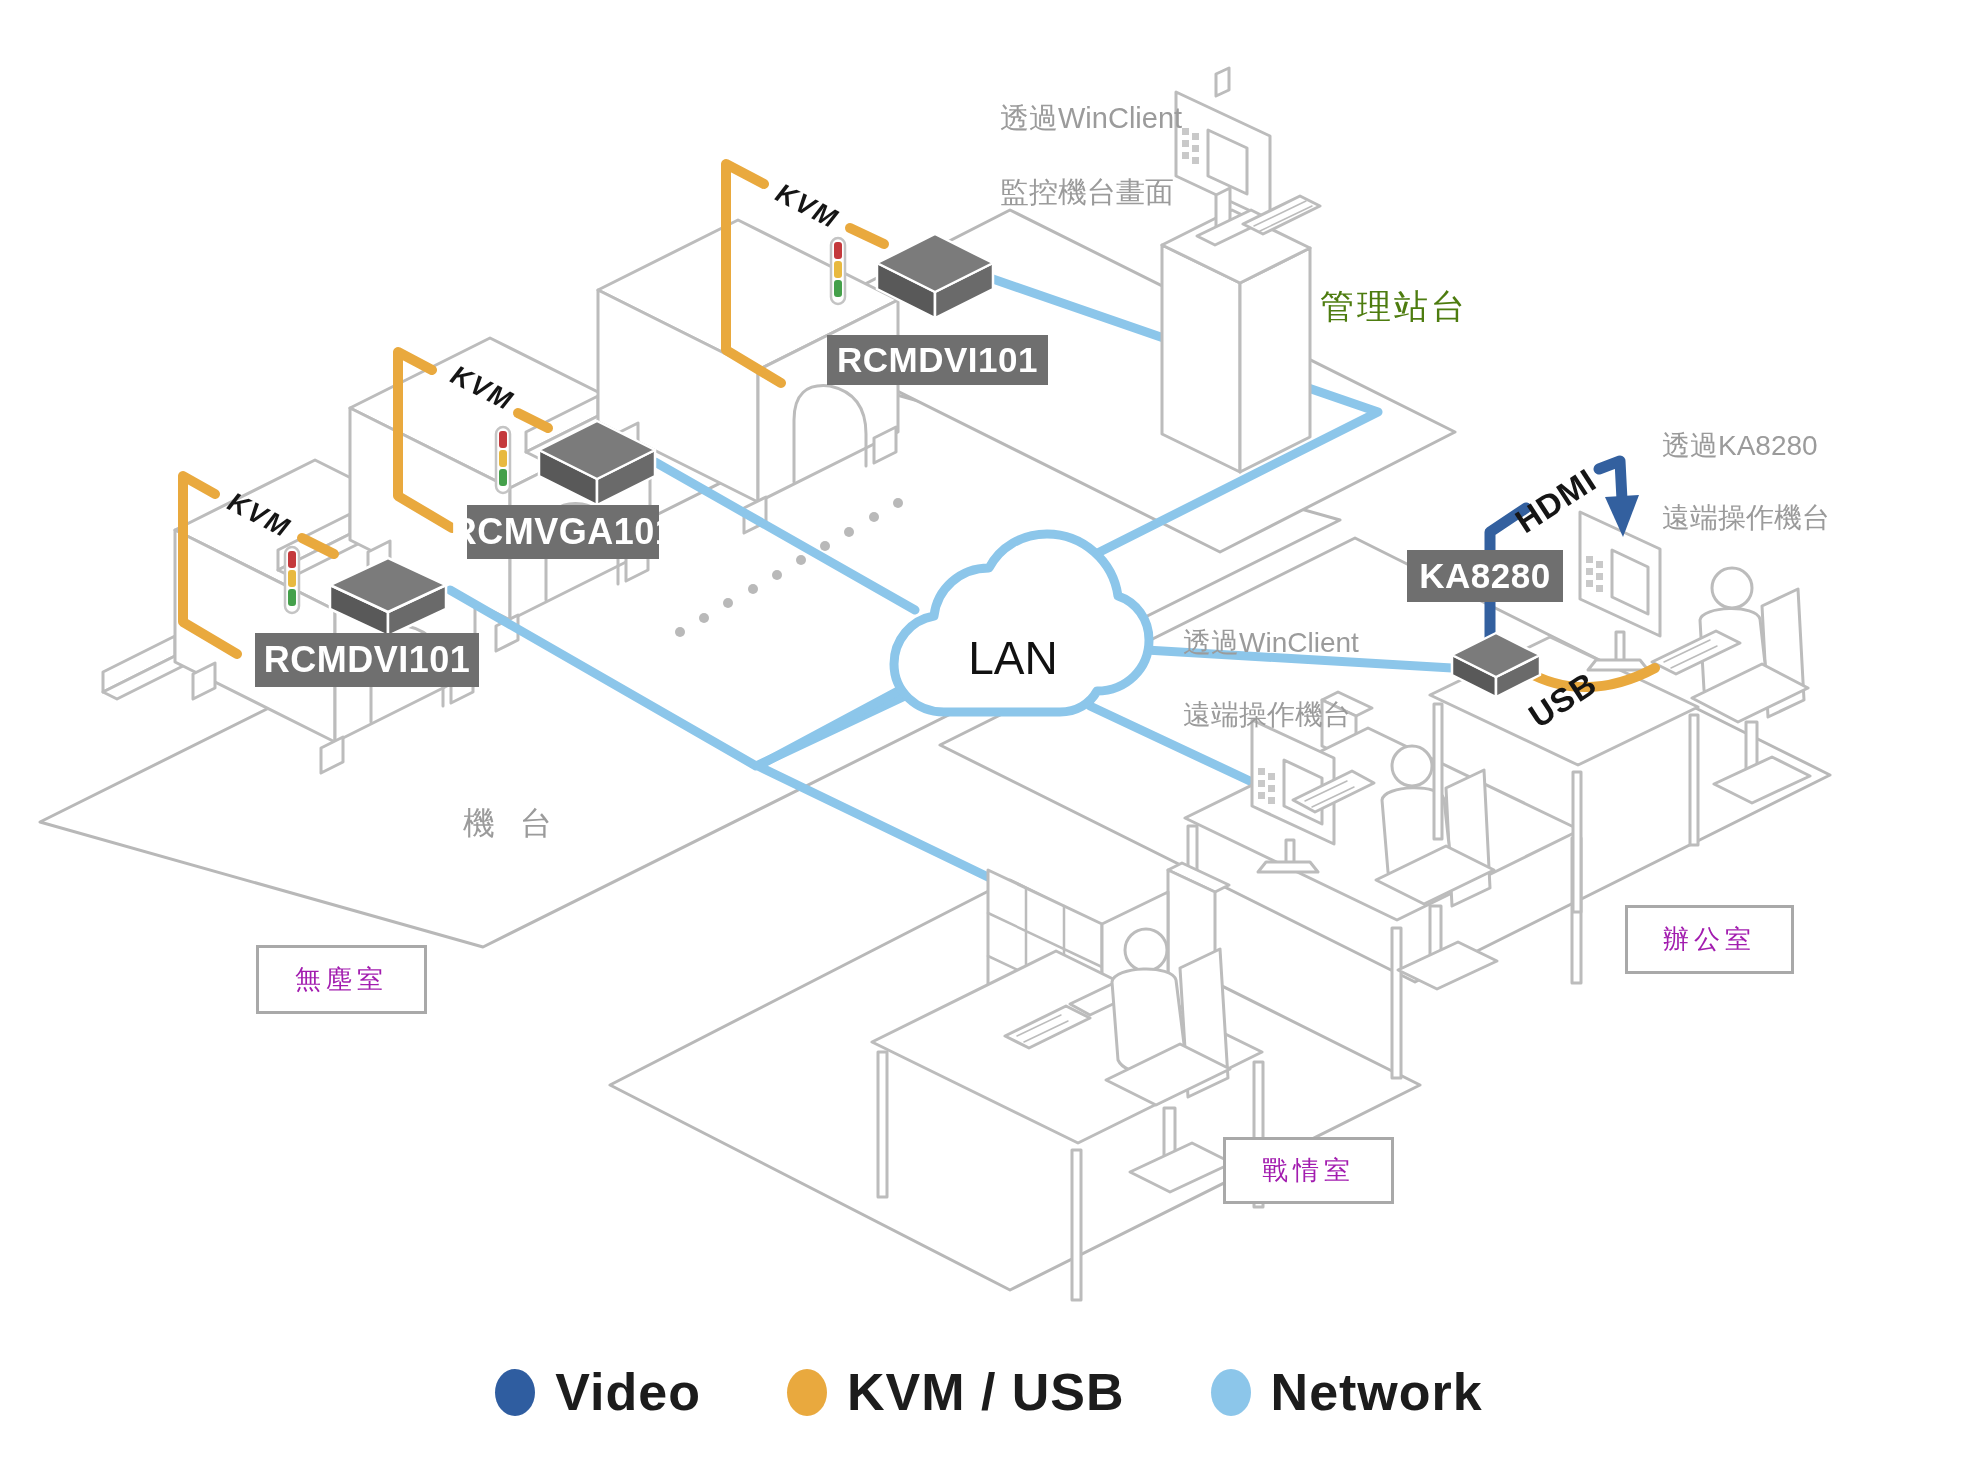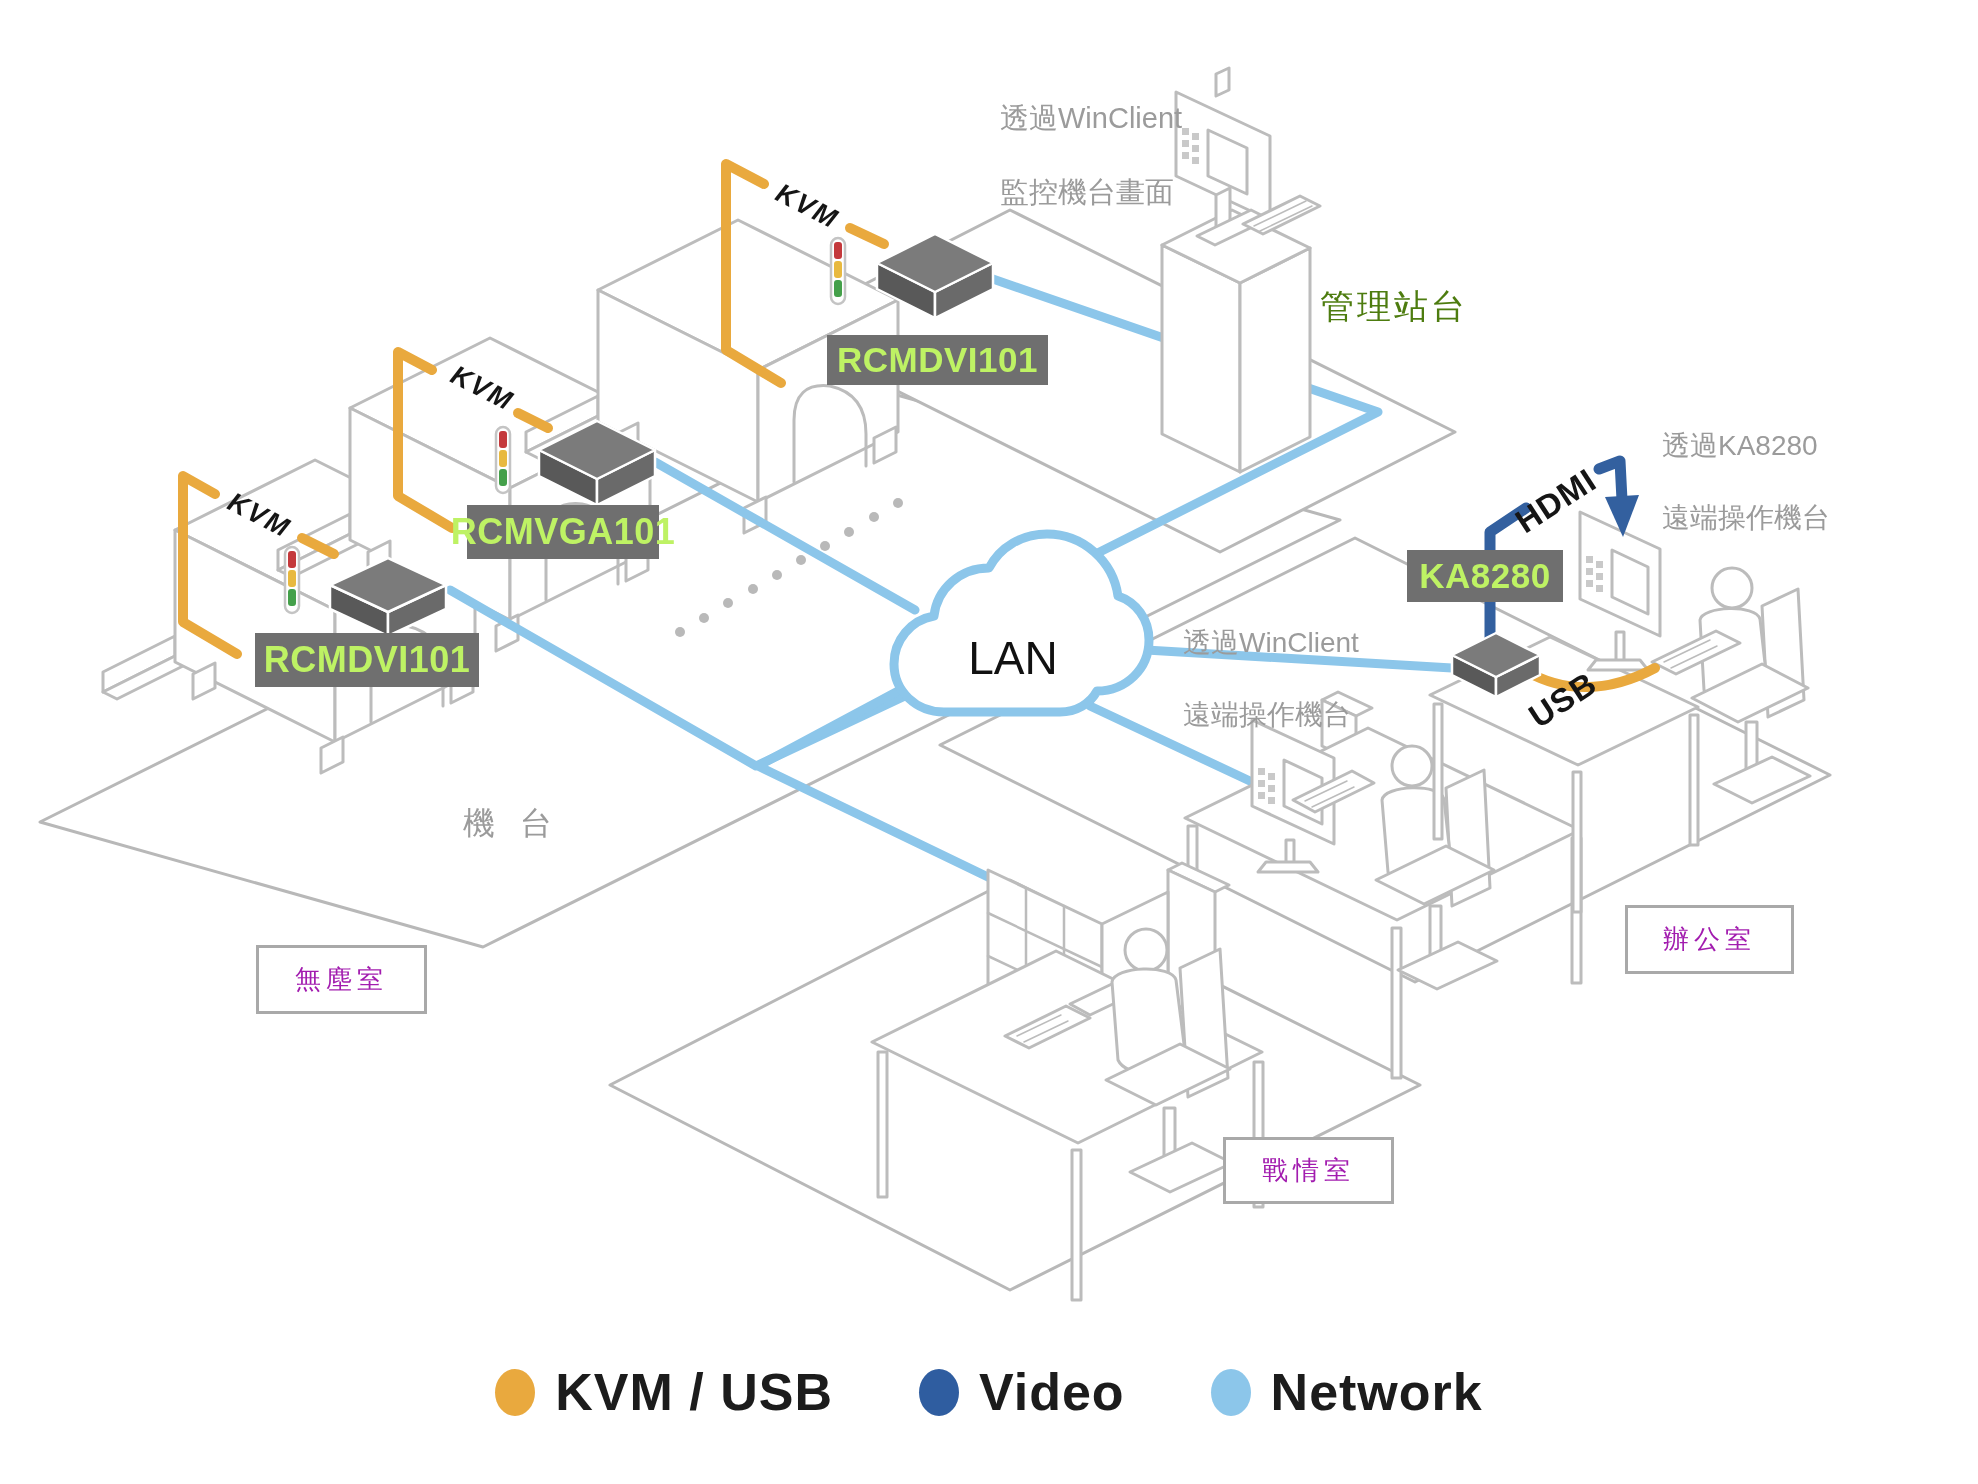--- a/index.html
+++ b/index.html
@@ -2,21 +2,21 @@
 <html><head>
 <meta charset="utf-8">
 <style>
   html,body{margin:0;padding:0;background:#ffffff;}
   .canvas{position:relative;width:1978px;height:1484px;background:#ffffff;overflow:hidden;
           font-family:"Liberation Sans", sans-serif;}
   svg.art{position:absolute;left:0;top:0;width:1978px;height:1484px;}
 
   .lbl{position:absolute;white-space:pre;}
   .note{color:#9b9b9b;font-size:29px;line-height:1.28;}
-  .plate{position:absolute;background:#6f6f6f;color:#bef264;font-weight:bold;
+  .plate{position:absolute;background:#6f6f6f;color:#ffffff;font-weight:bold;
          display:flex;align-items:center;justify-content:center;font-size:35px;
          letter-spacing:.5px;}
   .cable-lbl{position:absolute;color:#151515;font-weight:bold;font-size:27px;
              font-style:italic;letter-spacing:2px;width:96px;text-align:center;}
   .iso-lbl{position:absolute;color:#151515;font-weight:bold;font-size:33px;
            letter-spacing:1px;text-align:center;}
   .room{position:absolute;border:3px solid #a9a9a9;background:#ffffff;color:#a21caf;
         display:flex;align-items:center;justify-content:center;font-size:26px;letter-spacing:5px;}
   .lan-text{position:absolute;left:943px;top:631px;width:140px;height:48px;color:#111111;
             font-size:46px;text-align:center;}
@@ -297,26 +297,26 @@
 <div class="lan-text">LAN</div>
 
 <div class="machine-lbl">機 台</div>
 
 <div class="room" style="left:256px;top:945px;width:165px;height:63px;">無塵室</div>
 <div class="room" style="left:1625px;top:905px;width:163px;height:63px;">辦公室</div>
 <div class="room" style="left:1223px;top:1137px;width:165px;height:61px;">戰情室</div>
 
 <div class="legend">
   <div class="legend-item">
+    <span class="legend-dot video"></span>
+    <span class="legend-label">Video</span>
+  </div>
+  <div class="legend-item">
     <span class="legend-dot kvm"></span>
     <span class="legend-label">KVM / USB</span>
-  </div>
-  <div class="legend-item">
-    <span class="legend-dot video"></span>
-    <span class="legend-label">Video</span>
   </div>
   <div class="legend-item">
     <span class="legend-dot network"></span>
     <span class="legend-label">Network</span>
   </div>
 </div>
 
 </div>
 
 </body></html>

